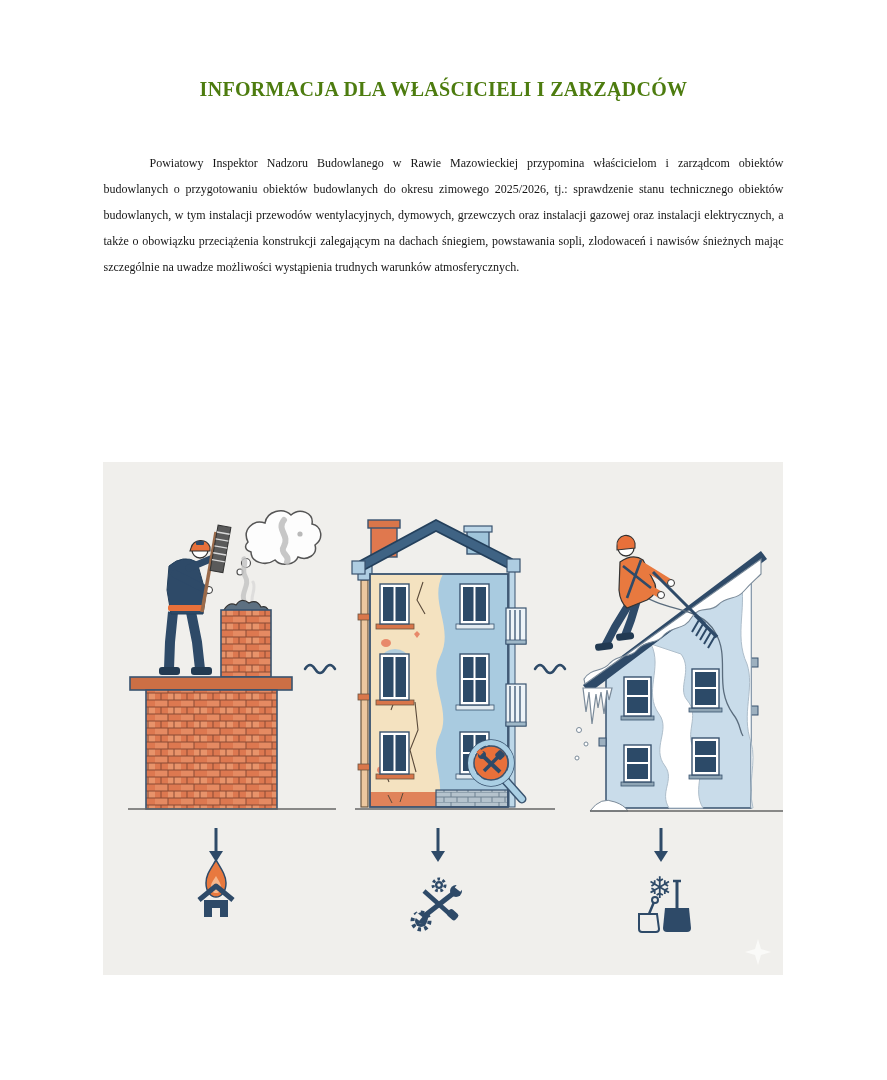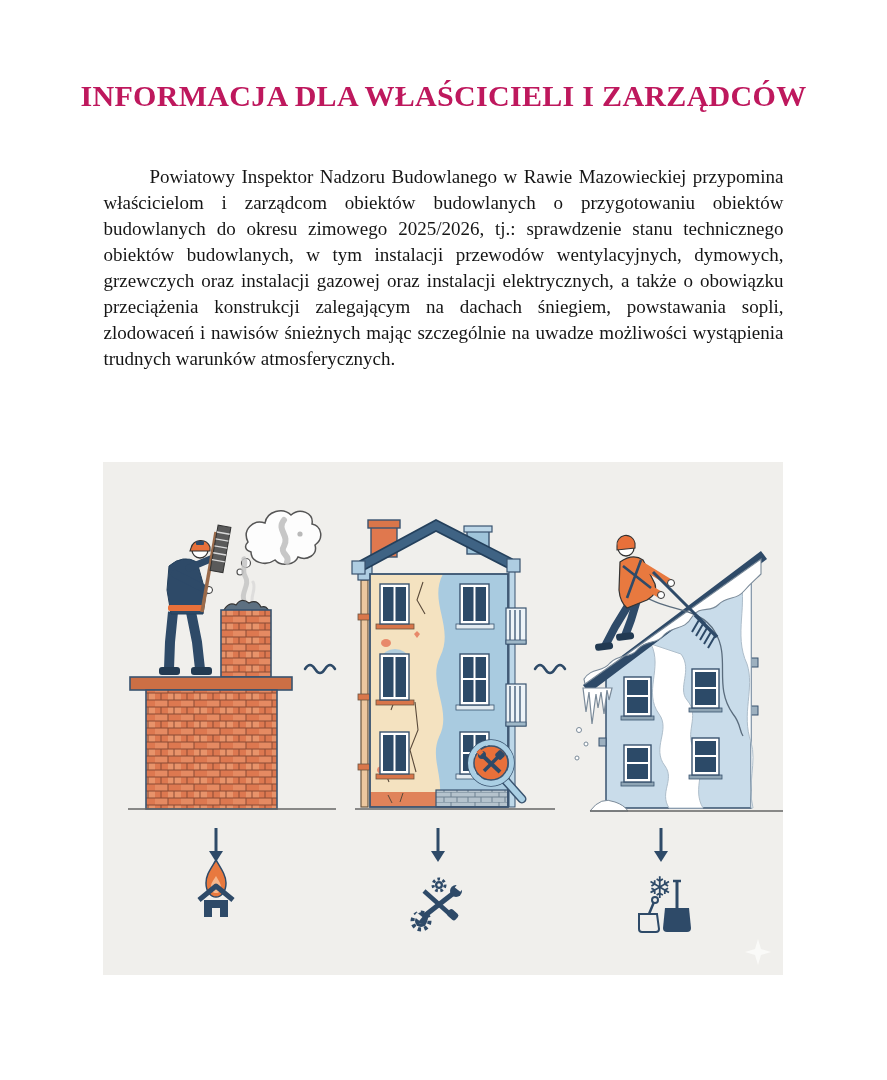--- a/index.html
+++ b/index.html
@@ -8,30 +8,30 @@
     width:887px;height:1080px;
     background:#ffffff;
     overflow:hidden;
     font-family:"Liberation Serif", serif;
     color:#1a1a1a;
   }
   .doc-title{
     margin:75px 60px 0 60px;
     text-align:center;
     font-weight:bold;
-    font-size:30px;
+    font-size:20px;
     line-height:1.4;
     letter-spacing:0.3px;
-    color:#be185d;
+    color:#4d7c0f;
   }
   .doc-title span{display:block;}
   .doc-paragraph{
     width:680px;
     margin:47px auto 0 auto;
-    font-size:19px;
+    font-size:12px;
     line-height:26px;
     text-align:justify;
     text-indent:46px;
     color:#151515;
   }
   .illustration{
     position:absolute;
     left:103px; top:462px;
     width:680px; height:513px;
     background:#f0efec;

